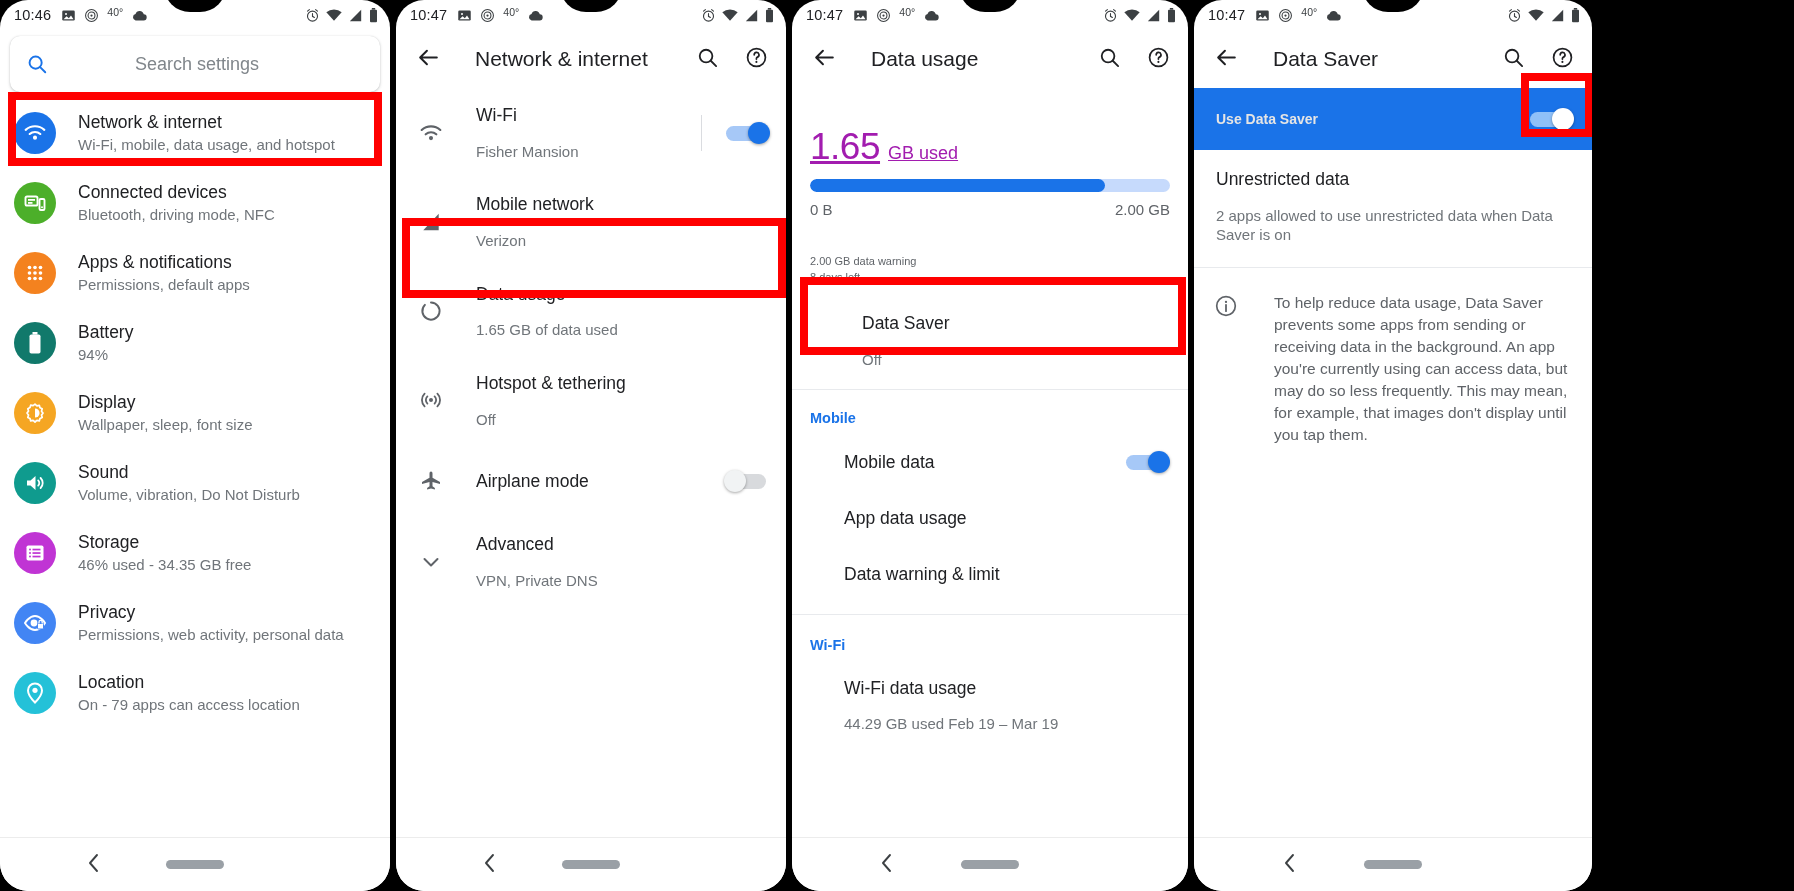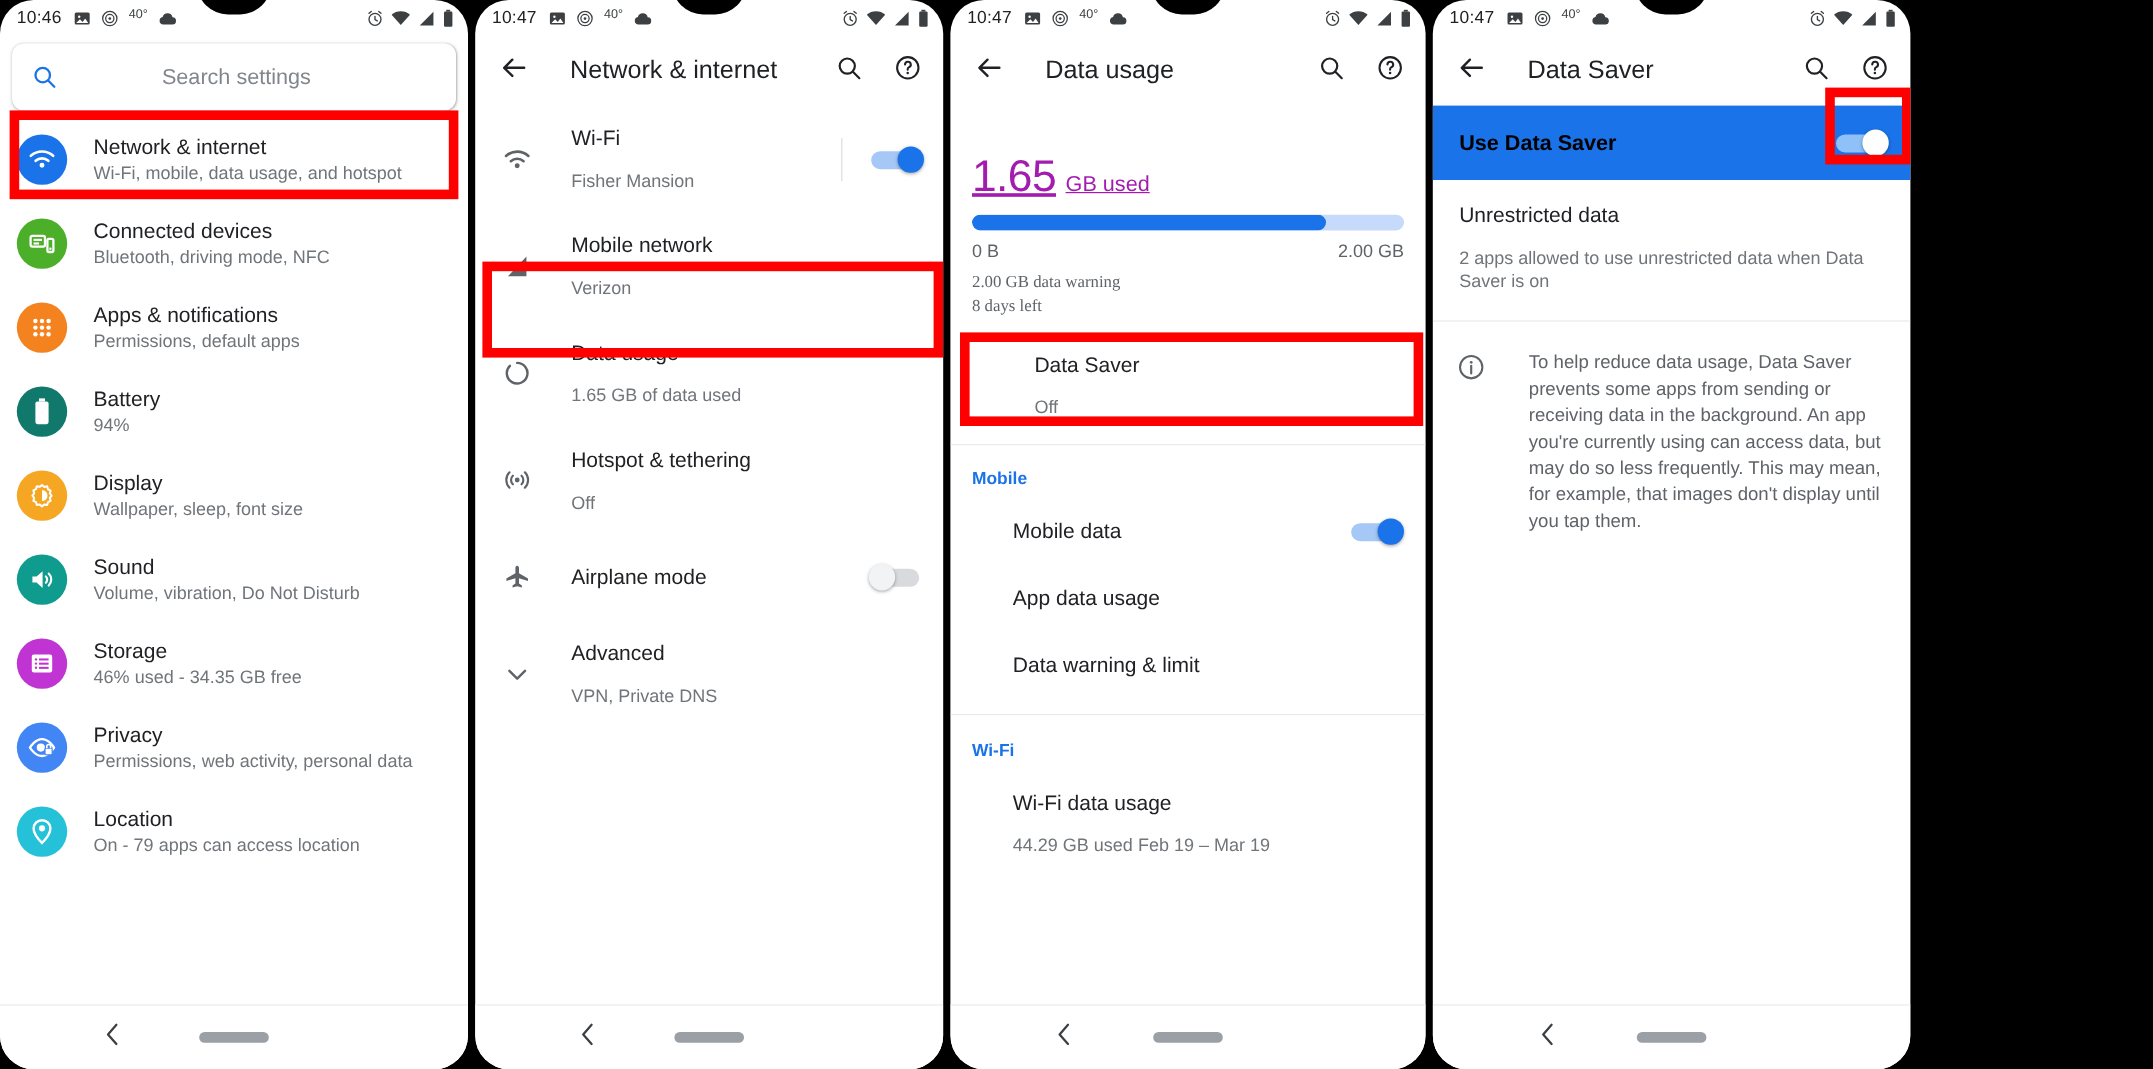--- a/index.html
+++ b/index.html
@@ -141,21 +141,21 @@
     border-radius: 7px;
     overflow: hidden;
     position: relative;
   }
   .bar-fill { height: 100%; background: #1a73e8; border-radius: 7px; }
   .bar-labels {
     display: flex; justify-content: space-between;
     margin-top: 9px;
     font-size: 15px; color: #5f6368;
   }
-  .usage-meta { margin-top: 8px; font-size: 14px; color: #5f6368; line-height: 1.45; font-family: Liberation Serif, serif; }
+  .usage-meta { margin-top: 36px; font-size: 11px; color: #5f6368; line-height: 1.45; }
 
   .section-head {
     padding: 20px 18px 8px 18px;
     color: #1a73e8;
     font-size: 14.5px;
     font-weight: bold;
   }
   .simple-row {
     display: flex; align-items: center;
     padding: 17px 18px;
@@ -164,21 +164,21 @@
   .simple-row .srt { flex: 1; font-size: 17.5px; color: #202124; }
   .hr { height: 1px; background: #e8eaed; margin: 4px 0 0 0; }
 
   
   .highlight-row {
     background: #1a73e8;
     display: flex; align-items: center;
     padding: 17px 18px 17px 22px;
     min-height: 62px;
   }
-  .highlight-row .hrt { flex: 1; color: #000000; font-size: 18px; font-weight: bold; }
+  .highlight-row .hrt { flex: 1; color: #e5e5e5; font-size: 14px; font-weight: bold; }
   .info-block { display: flex; padding: 24px 20px 0 20px; }
   .info-block .iicon { flex: 0 0 34px; margin-right: 26px; padding-top: 2px; }
   .info-block .itext { font-size: 15.5px; color: #5f6368; line-height: 1.42; }
 
   
   .navbar {
     position: absolute; left: 0; right: 0; bottom: 0;
     height: 54px;
     border-top: 1px solid #ececec;
     background: #fff;

